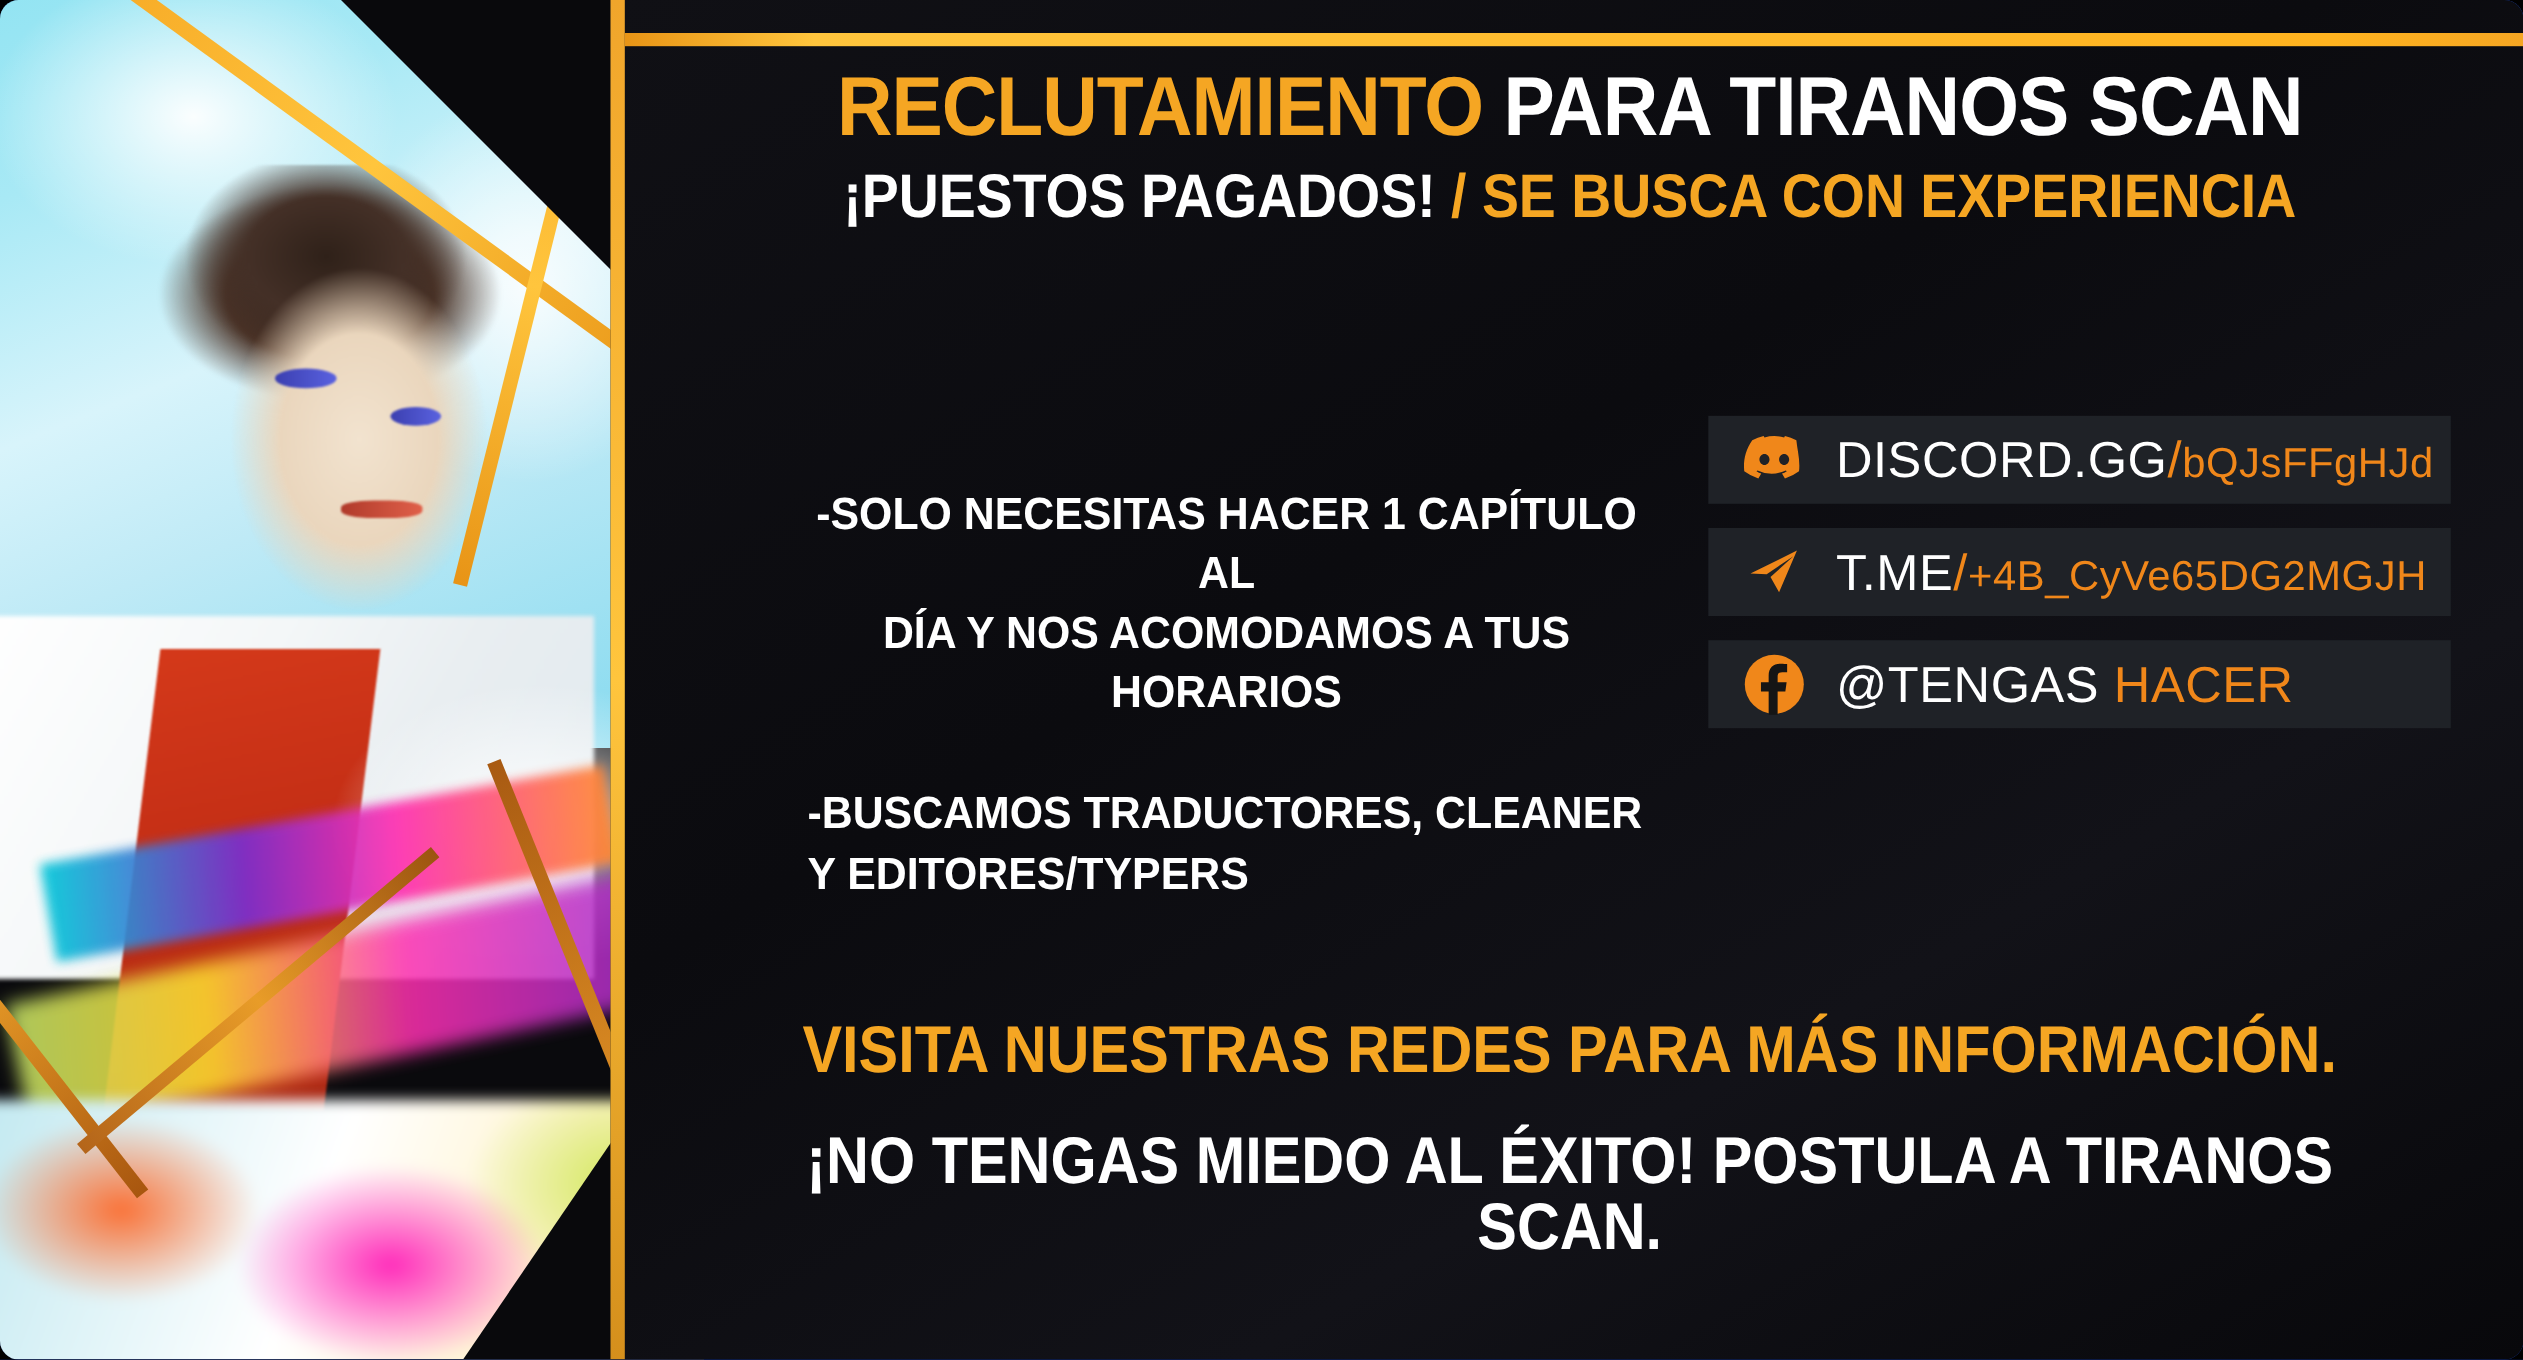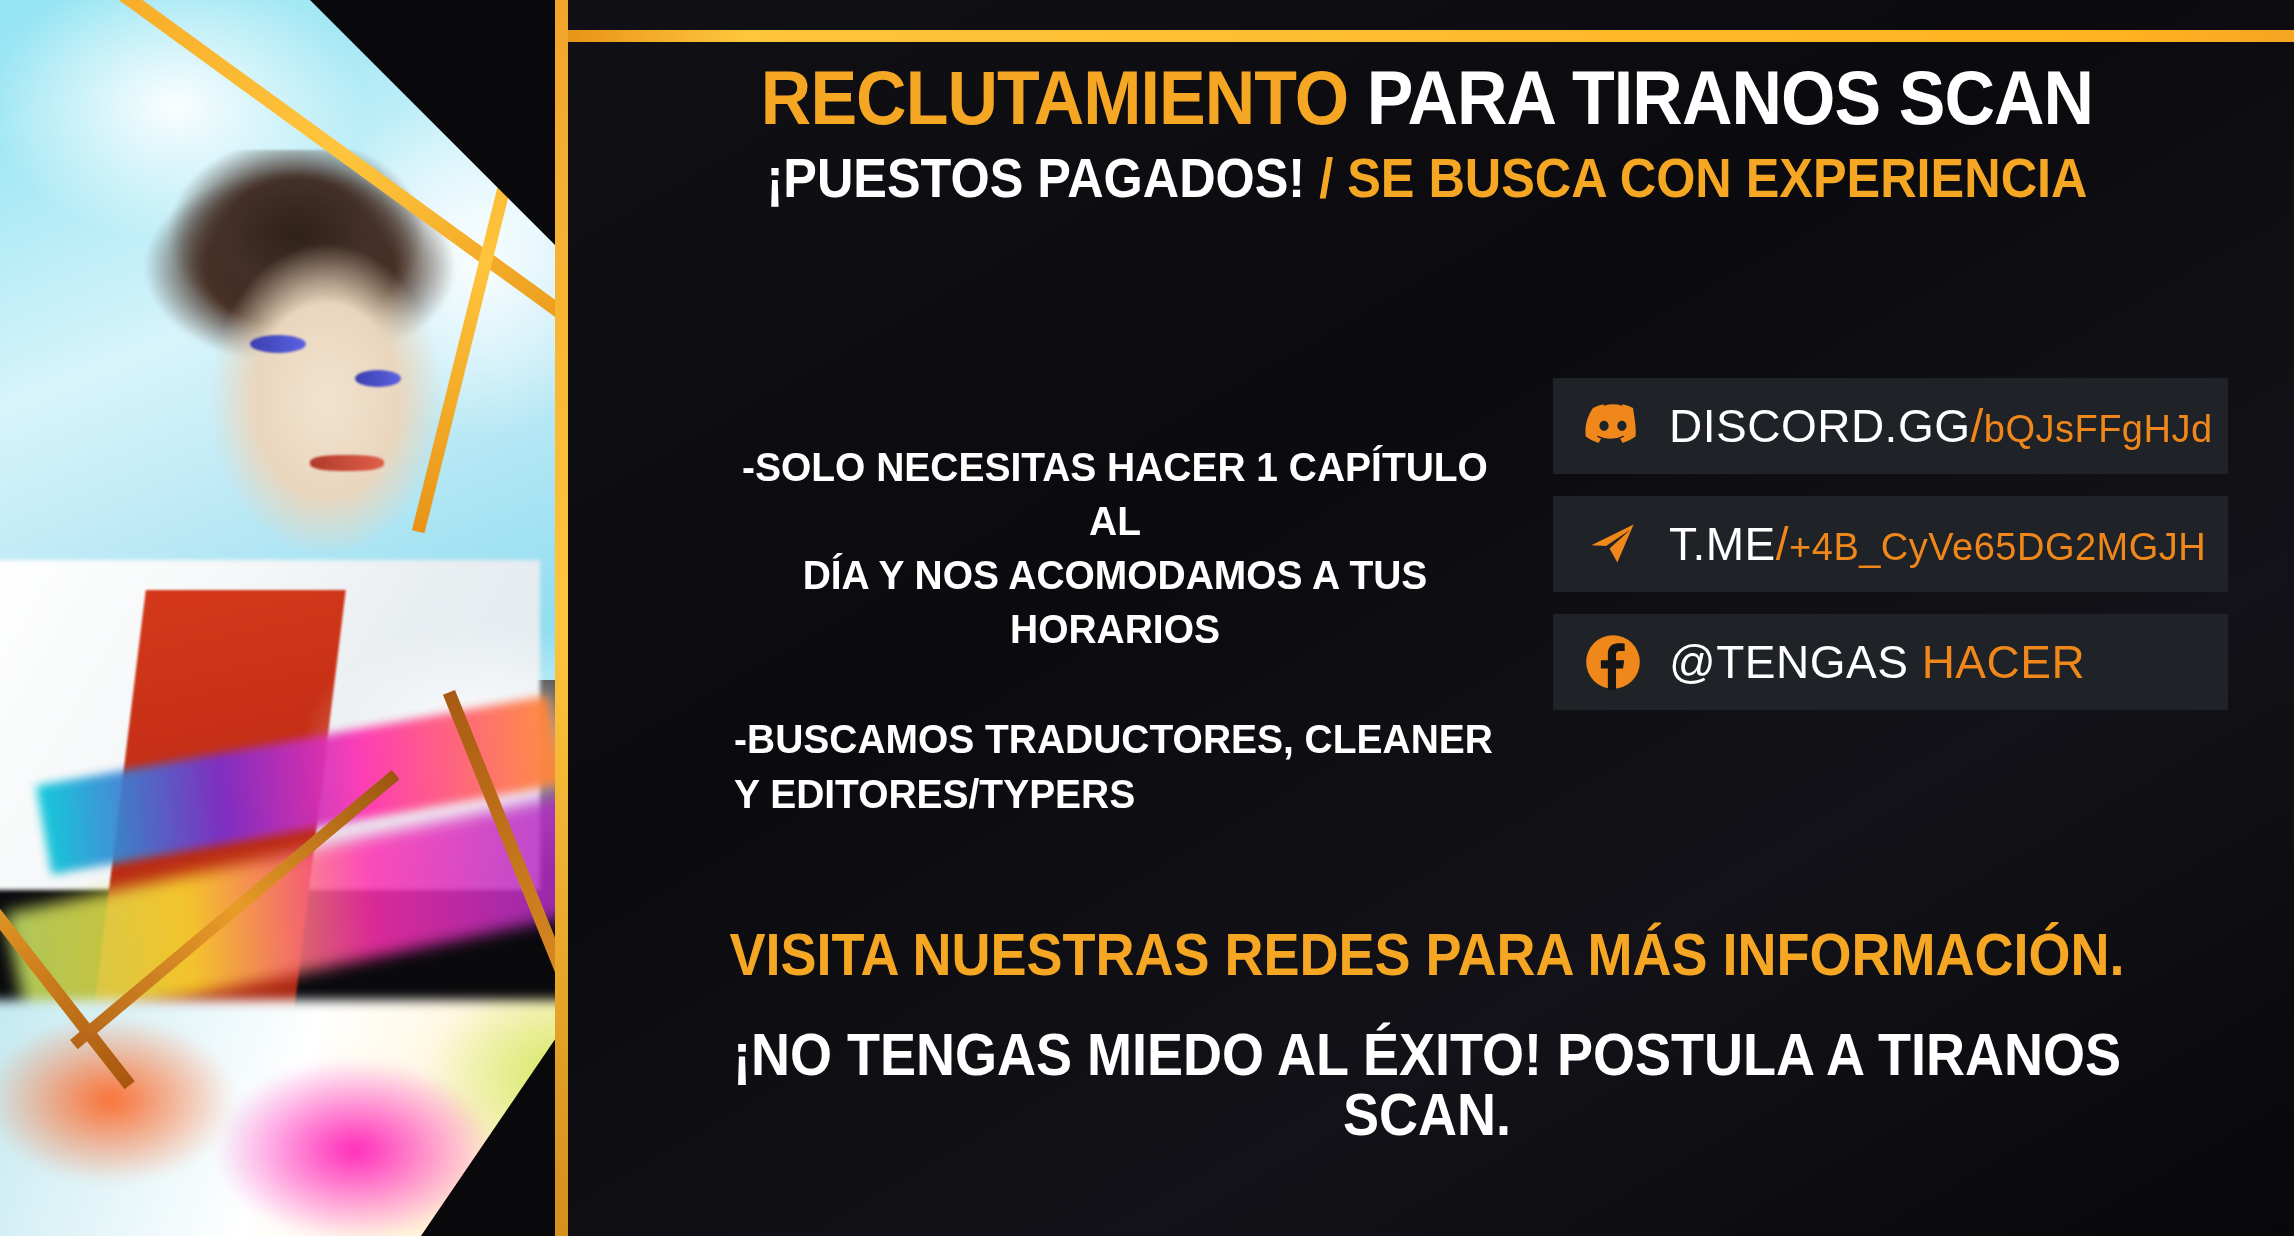--- a/index.html
+++ b/index.html
@@ -1,18 +1,18 @@
 <!DOCTYPE html>
 <html><head>
 <meta charset="utf-8">
 <style>
   html,body{margin:0;padding:0;background:#000;}
   body{width:2294px;height:1236px;overflow:hidden;font-family:"Liberation Sans",sans-serif;}
 
-  .banner{position:relative;width:2294px;height:1236px;background:#1d4ed8;overflow:hidden;}
+  .banner{position:relative;width:2294px;height:1236px;background:#1d4ed8;overflow:hidden;border-radius:17px;}
 
   
   .art-panel{position:absolute;left:0;top:0;width:640px;height:1236px;overflow:hidden;background:#0a0a0d;}
 
   .art-sky{position:absolute;left:-40px;top:-20px;width:720px;height:700px;
     background:
       radial-gradient(ellipse 300px 220px at 30% 18%, rgba(255,255,255,.95) 0%, rgba(255,255,255,0) 62%),
       radial-gradient(ellipse 260px 300px at 72% 40%, rgba(255,255,255,.85) 0%, rgba(255,255,255,0) 60%),
       linear-gradient(158deg,#8fe3f2 0%,#a8e9f5 22%,#d8f4fb 45%,#bfeaf6 62%,#7fd8ee 100%);}
 
@@ -94,21 +94,21 @@
 
   
   .bullets{position:absolute;left:700px;top:440px;width:830px;text-align:center;
     color:#fff;font-weight:700;font-size:41px;line-height:1.32;
     font-family:"Liberation Sans Narrow","Liberation Sans",sans-serif;transform:scaleX(.95);}
   .bullet-block{margin-bottom:56px;}
   .bullet-block.b2{text-align:left;padding-left:14px;}
 
   
   .contacts{position:absolute;left:1553px;top:378px;width:675px;}
-  .contact-row{display:flex;align-items:center;height:96px;margin-bottom:22px;
+  .contact-row{display:flex;align-items:center;height:80px;margin-bottom:22px;
     background:#1f2227;padding-left:30px;box-sizing:border-box;}
   .contact-icon{width:60px;height:60px;flex:0 0 60px;margin-right:26px;display:flex;
     align-items:center;justify-content:center;}
   .contact-text{font-size:46px;font-weight:400;letter-spacing:.5px;white-space:nowrap;
     font-family:"Liberation Sans",sans-serif;}
   .ct-w{color:#ffffff;}
   .ct-o{color:#f0871a;}
   .ct-sm{font-size:38px;}
 
   

